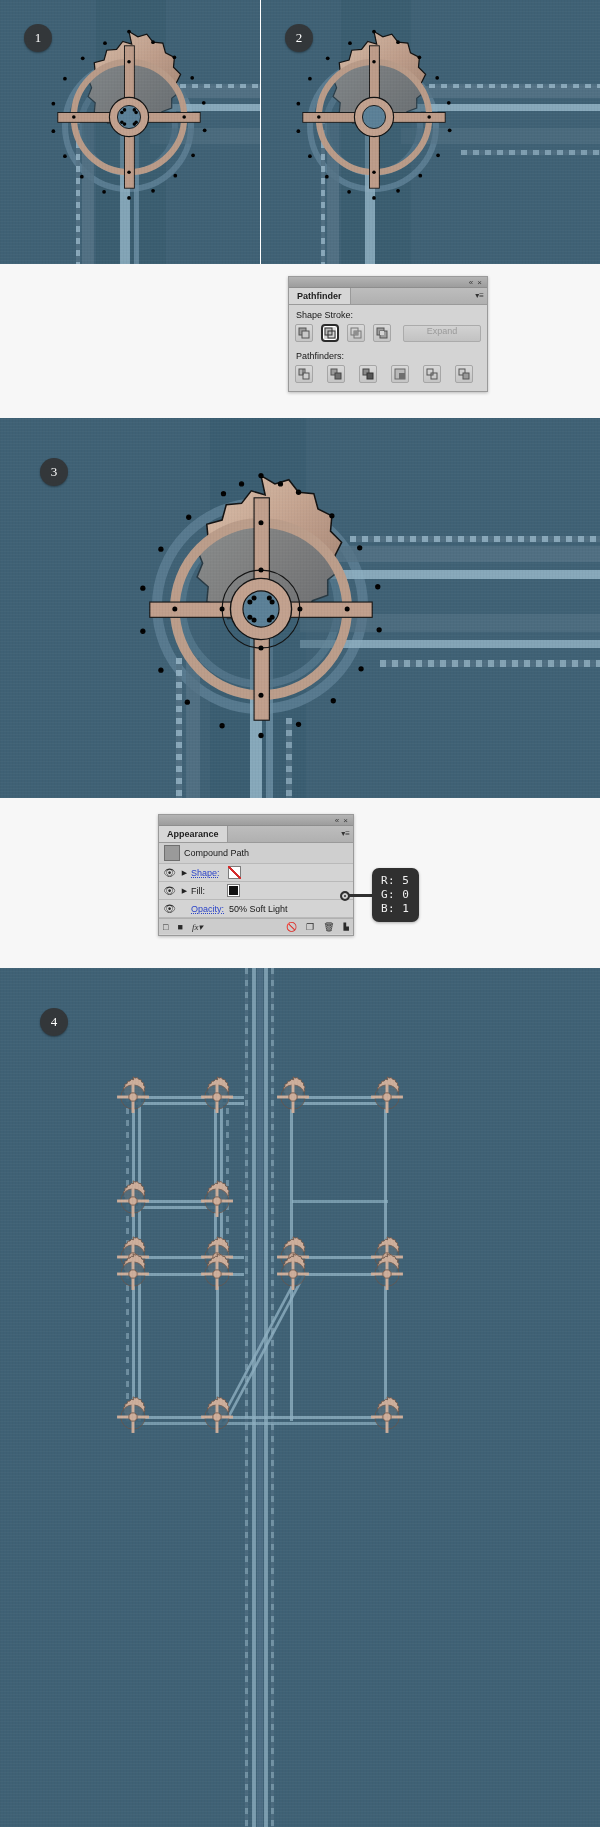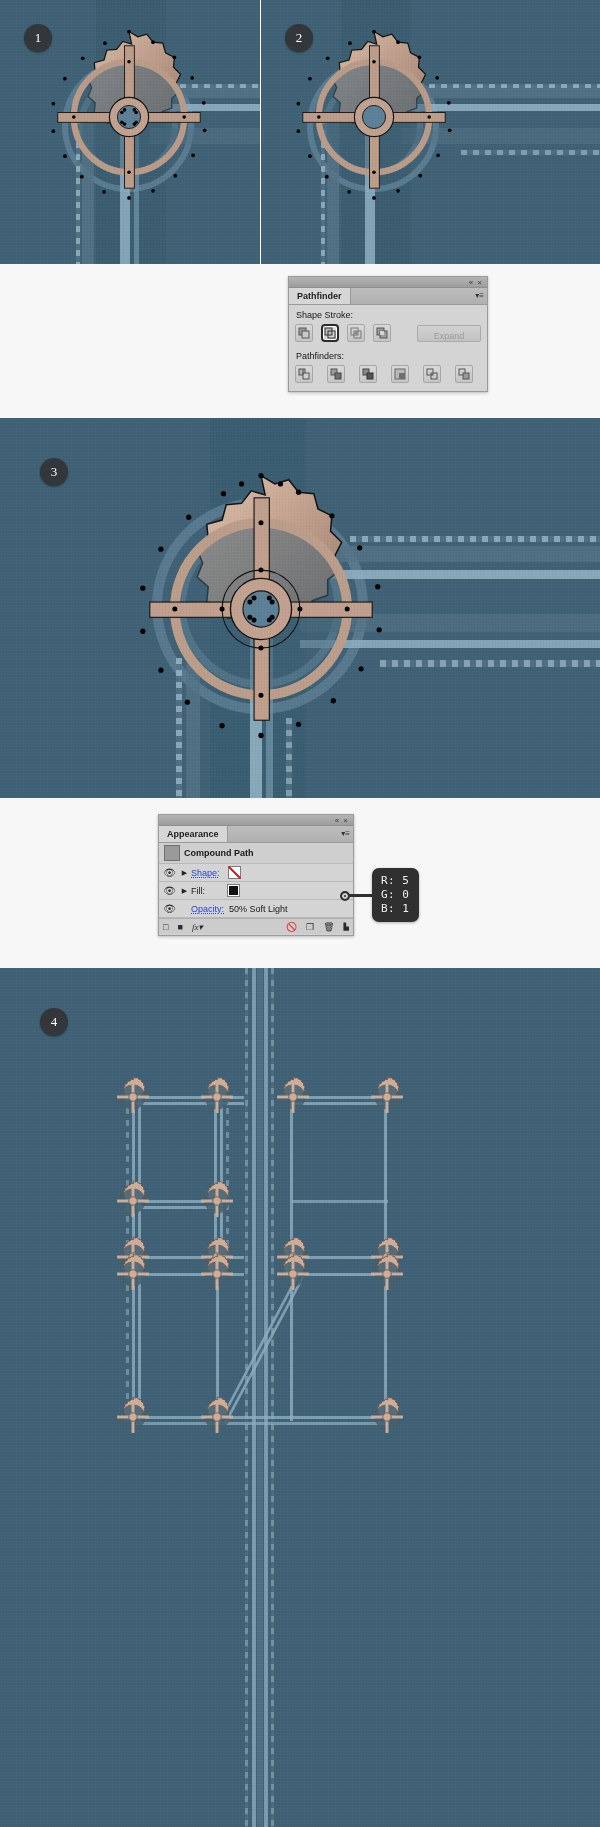--- a/index.html
+++ b/index.html
@@ -92,24 +92,24 @@
     display:flex; align-items:center; justify-content:center;
     position:relative;
   }
   .pf-btn.sel{
     border:2px solid #2b2b2b; border-radius:4px;
     background:linear-gradient(#e2e2e2,#cfcfcf);
     box-shadow:inset 0 0 0 1px #fff;
   }
   .pf-btn svg{ display:block; }
   .expand-btn{
-    margin-left:auto; width:64px; height:17px;
+    margin-left:auto; width:78px; height:17px;
     background:linear-gradient(#d2d2d2,#c2c2c2);
     border:1px solid #ababab; border-radius:2px;
-    display:flex; align-items:flex-end; justify-content:center;
+    display:flex; align-items:flex-start; justify-content:center;
     font-size:9px; color:#9b9b9b;
   }
 
   
   .ap-row{
     display:flex; align-items:center; height:18px;
     border-bottom:1px solid #b9b9b9; background:#d4d4d4;
     padding-left:2px; font-size:9px; color:#171717;
   }
   .ap-row.head{ height:21px; background:#cfcfcf; }
@@ -486,21 +486,21 @@
       <div class="ai-tab">
         <span>Appearance</span>
       </div>
       <div class="ai-tab-fill"></div>
       <span class="ai-menu-ico">▾≡</span>
     </div>
 
     <div style="background:#d4d4d4;">
       <div class="ap-row head">
         <div class="ap-thumb"></div>
-        <span style="font-weight:bold;">Compound Path</span>
+        <span style="font-weight:normal;">Compound Path</span>
       </div>
 
       <div class="ap-row">
         <span class="ap-eye">👁</span>
         <span class="ap-arrow">▶</span>
         <span class="ap-link">Shape:</span>
         <span class="swatch-none" style="margin-left:8px;"></span>
       </div>
 
       <div class="ap-row">

